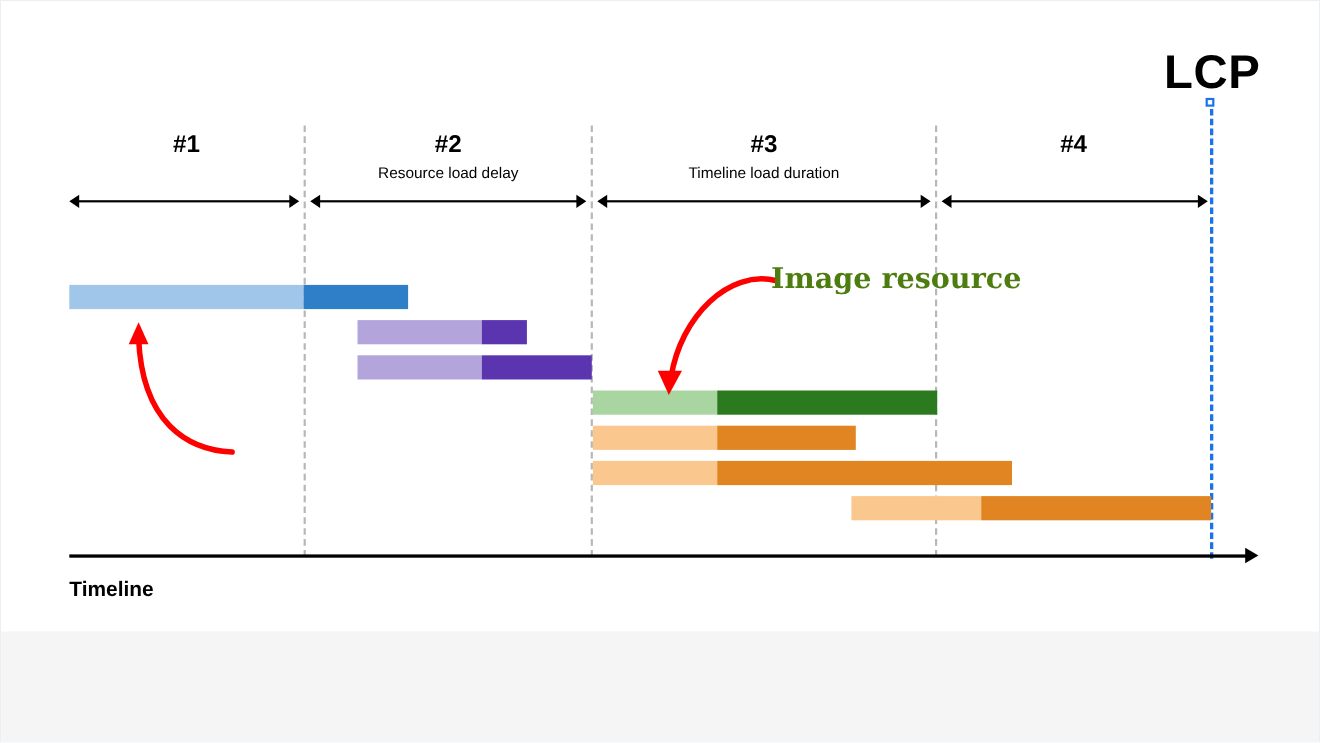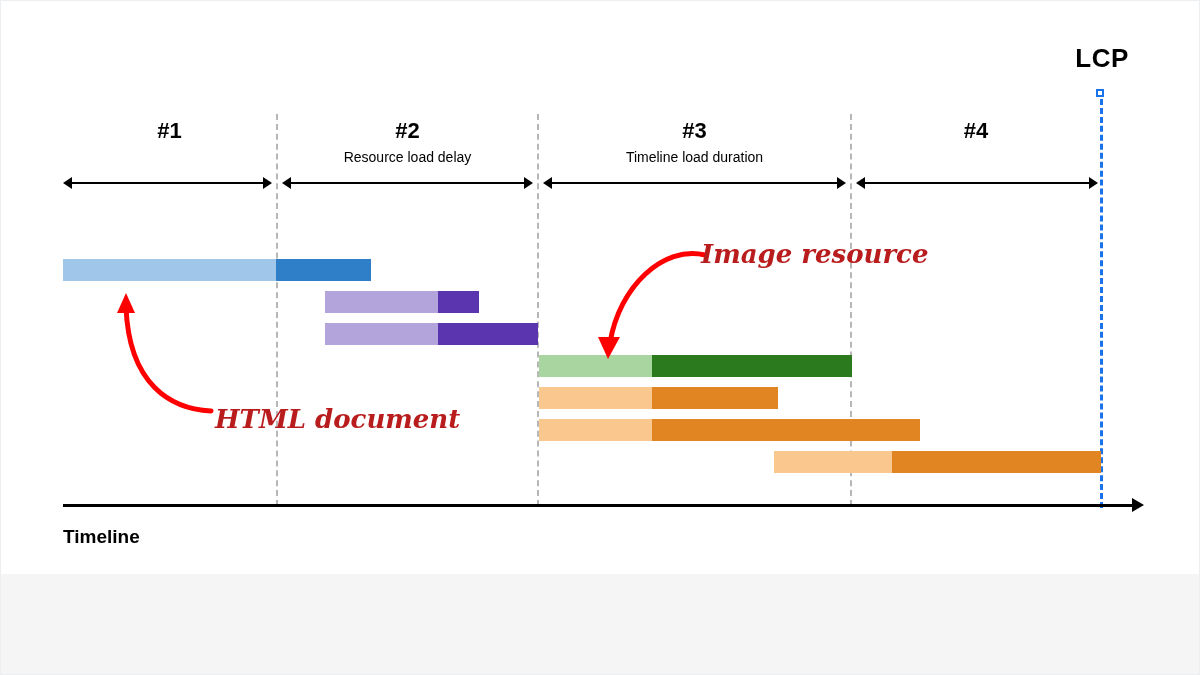--- a/index.html
+++ b/index.html
@@ -29,21 +29,21 @@
     background: #ffffff;
   }
 
   
   #lcp-label {
     position: absolute;
     left: 1043px;
     top: 44px;
     width: 116px;
     text-align: center;
-    font-size: 26px;
+    font-size: 43px;
     font-weight: 700;
     color: #000000;
     letter-spacing: 0.5px;
     line-height: 1;
   }
 
   
   .divider {
     position: absolute;
     top: 113px;
@@ -149,23 +149,22 @@
     left: 62px;
     top: 525px;
     font-size: 19px;
     font-weight: 700;
     color: #000000;
   }
 
   
   .annotation-text {
     position: absolute;
-    color: #b91c1c;
+    color: #4d7c0f;
     font-family: "DejaVu Serif", serif;
-    font-style: italic;
     font-weight: 700;
     font-size: 26px;
     white-space: nowrap;
   }
   #annot-html { left: 214px; top: 403px; }
   #annot-image { left: 700px; top: 238px; }
   .annot-arrow {
     position: absolute;
     overflow: visible;
   }
@@ -267,21 +266,20 @@
 
     <div class="bar" style="left:773px;top:450px;width:327px">
       <div class="seg-light" style="width:118px;background:#fac88f"></div>
       <div class="seg-dark" style="width:209px;background:#e08522"></div>
     </div>
 
     <svg class="annot-arrow" style="left:110px;top:288px;" width="110" height="130">
       <path d="M 100 122 C 60 120, 18 96, 15 18" fill="none" stroke="#ff0000" stroke-width="5" stroke-linecap="round"></path>
       <path d="M 15 4 L 6 24 L 24 24 Z" fill="#ff0000"></path>
     </svg>
-    <div class="annotation-text" id="annot-html">HTML document</div>
 
     <svg class="annot-arrow" style="left:592px;top:238px;" width="120" height="125">
       <path d="M 112 16 C 70 6, 26 48, 17 104" fill="none" stroke="#ff0000" stroke-width="5" stroke-linecap="round"></path>
       <path d="M 15 120 L 5 98 L 27 98 Z" fill="#ff0000"></path>
     </svg>
     <div class="annotation-text" id="annot-image">Image resource</div>
 
     <div id="timeline-axis"></div>
     <div id="timeline-arrow"></div>
     <div id="timeline-label">Timeline</div>

